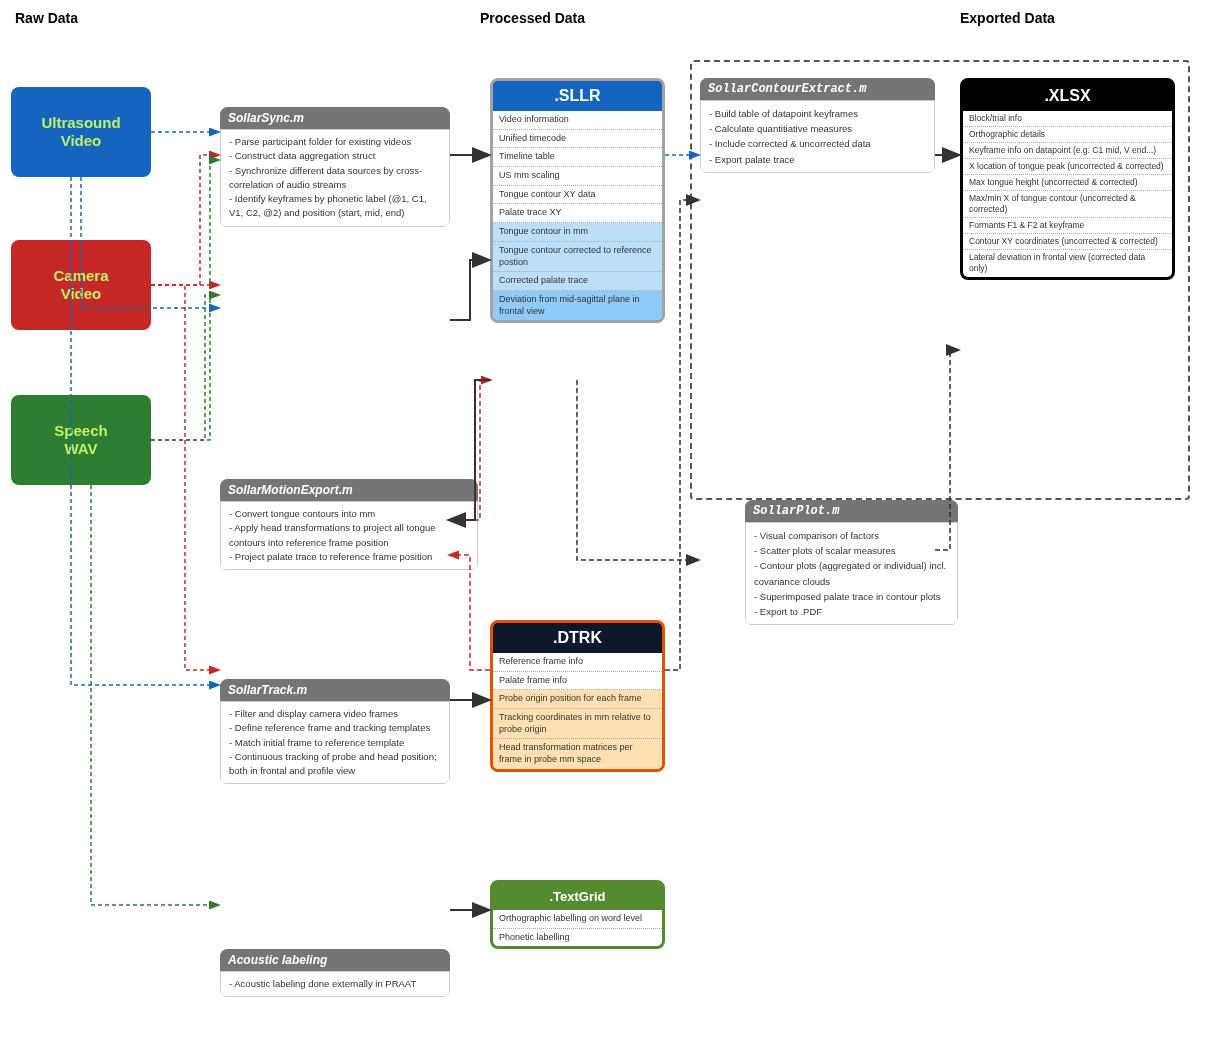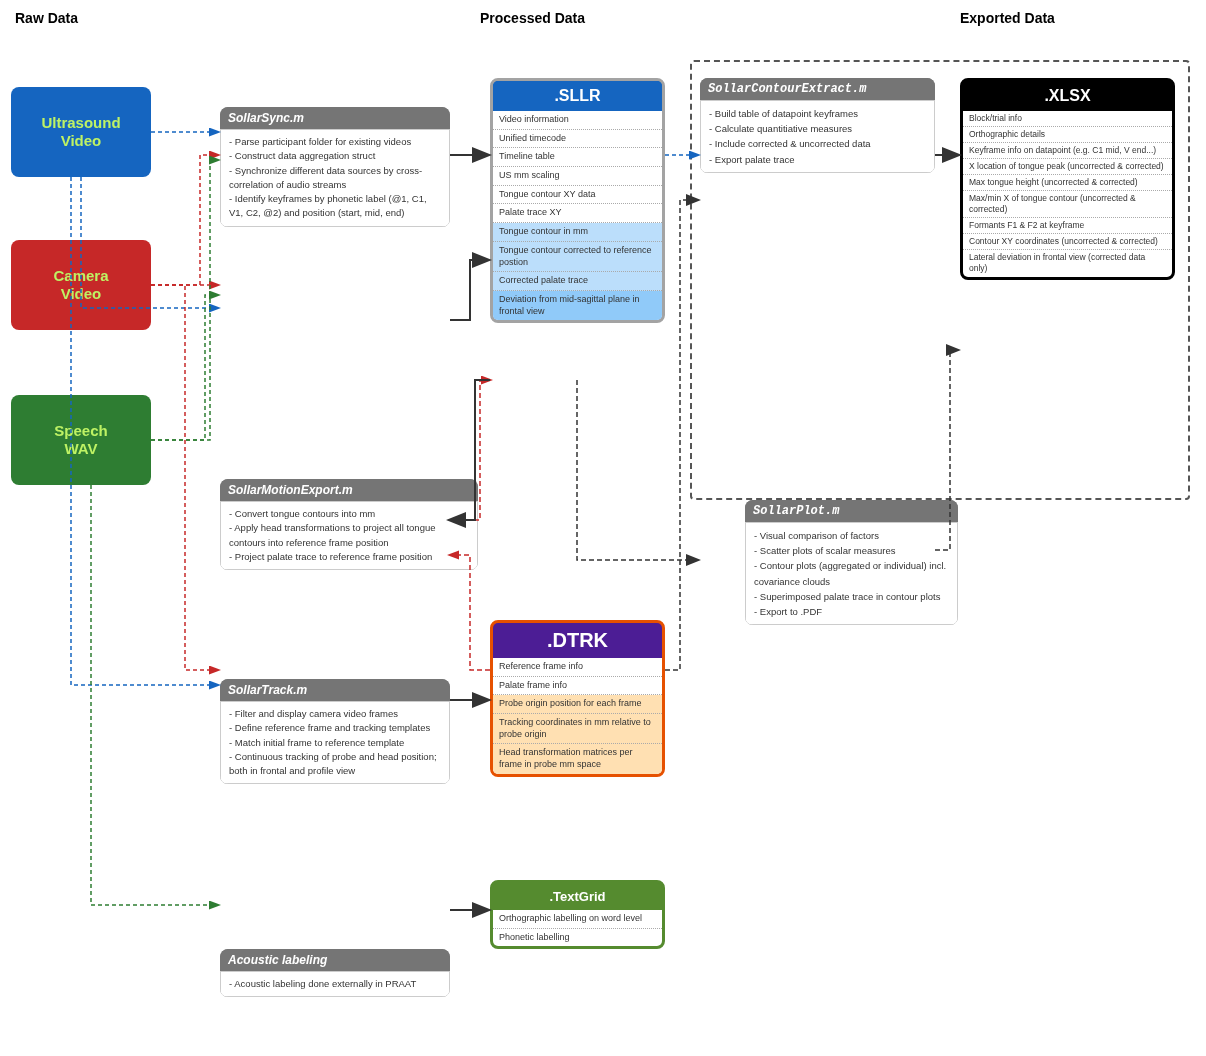--- a/index.html
+++ b/index.html
@@ -105,24 +105,24 @@
 
     
     .dtrk-box {
       position: absolute;
       background: #e65100;
       border-radius: 8px;
       overflow: hidden;
       border: 3px solid #e65100;
     }
     .dtrk-title {
-      background: #4c1d95;
-      color: #fff;
-      font-weight: bold;
-      font-size: 20px;
+      background: #0f172a;
+      color: #fff;
+      font-weight: bold;
+      font-size: 16px;
       text-align: center;
       padding: 6px;
     }
     .dtrk-items {
       background: #fff;
     }
     .dtrk-item {
       padding: 3px 6px;
       font-size: 9px;
       color: #333;

